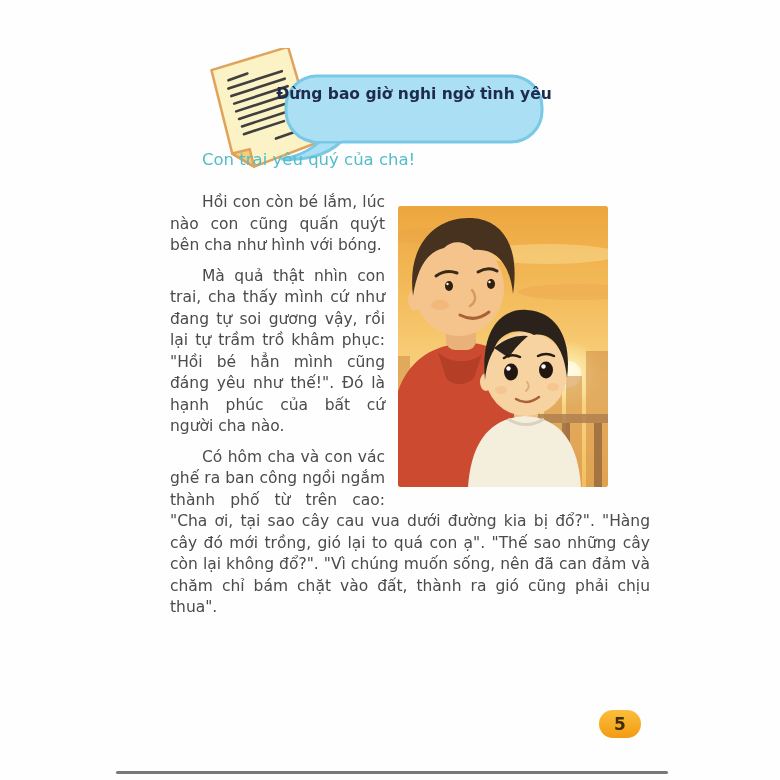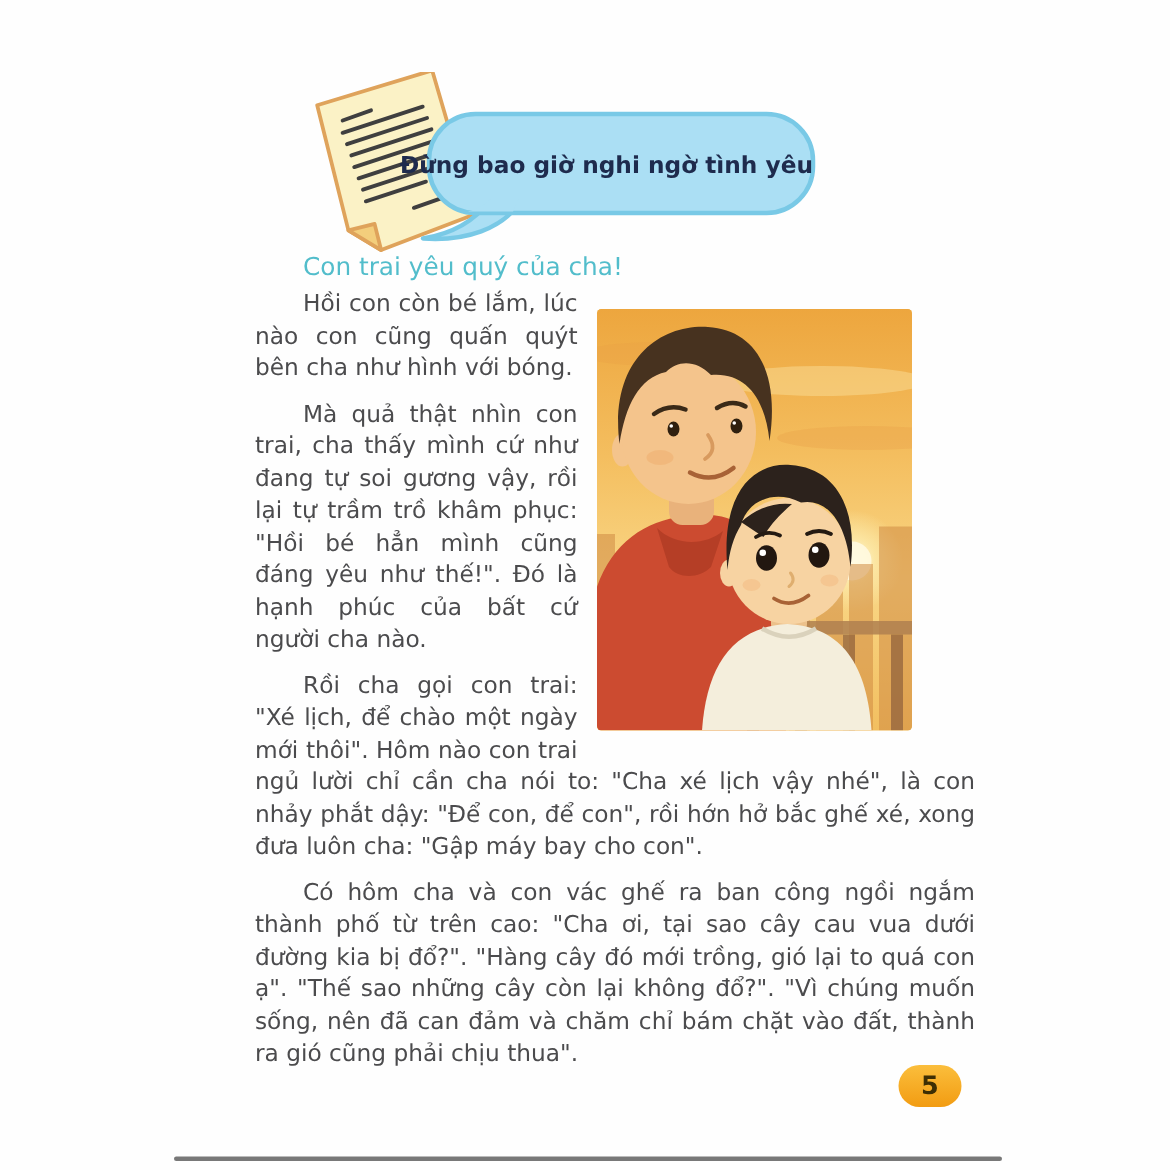--- a/index.html
+++ b/index.html
@@ -5,27 +5,27 @@
   html,body{margin:0;padding:0;background:#ffffff;}
   .page{
     position:relative;width:780px;height:780px;background:#fefefe;
     font-family:"DejaVu Sans","Liberation Sans",sans-serif;overflow:hidden;
   }
   
   .note-icon{position:absolute;left:198px;top:48px;width:132px;height:126px;}
   .bubble-svg{position:absolute;left:278px;top:72px;width:280px;height:92px;}
   .bubble-text{
     position:absolute;left:286px;top:82px;width:256px;height:56px;
-    display:flex;flex-direction:column;justify-content:center;align-items:flex-end;
+    display:flex;justify-content:center;align-items:flex-start;
     color:#1e2b4d;font-weight:bold;font-size:15.5px;line-height:24px;
     text-align:center;white-space:nowrap;
   }
   
   .greeting{
-    position:absolute;left:170px;top:168px;width:480px;
+    position:absolute;left:170px;top:150px;width:480px;
     color:#52bdcb;font-size:16.5px;text-indent:32px;
   }
   .letter-body{
     position:absolute;left:170px;top:192px;width:480px;
     color:#4b4b4d;font-size:15.5px;line-height:21.5px;text-align:justify;
   }
   .letter-body p{margin:0 0 9px 0;text-indent:32px;}
   figure.illustration{
     float:right;width:210px;height:281px;margin:14px 42px 10px 13px;
     border-radius:3px;overflow:hidden;background:#f4c468;
@@ -149,21 +149,20 @@
           <path d="M129,176 Q133,181 128,185" stroke="#dfae6f" stroke-width="2" fill="none" stroke-linecap="round"></path>
           <path d="M118,193 Q129,200 141,191" stroke="#a86236" stroke-width="2.5" fill="none" stroke-linecap="round"></path>
           <ellipse cx="103" cy="184" rx="6" ry="4" fill="#f3be85" opacity="0.6"></ellipse>
           <ellipse cx="155" cy="181" rx="6" ry="4" fill="#f3be85" opacity="0.6"></ellipse>
         </g>
       </svg>
     </figure>
     <div>
         <p>Hồi con còn bé lắm, lúc nào con cũng quấn quýt bên cha như hình với bóng.</p>
         <p>Mà quả thật nhìn con trai, cha thấy mình cứ như đang tự soi gương vậy, rồi lại tự trầm trồ khâm phục: "Hồi bé hẳn mình cũng đáng yêu như thế!". Đó là hạnh phúc của bất cứ người cha nào.</p>
-        <p>Rồi cha gọi con trai: "Xé lịch, để chào một ngày mới thôi". Hôm nào con trai ngủ lười chỉ cần cha nói to: "Cha xé lịch vậy nhé", là con nhảy phắt dậy: "Để con, để con", rồi hớn hở bắc ghế xé, xong đưa luôn cha: "Gập máy bay cho con".</p>
         <p>Có hôm cha và con vác ghế ra ban công ngồi ngắm thành phố từ trên cao: "Cha ơi, tại sao cây cau vua dưới đường kia bị đổ?". "Hàng cây đó mới trồng, gió lại to quá con ạ". "Thế sao những cây còn lại không đổ?". "Vì chúng muốn sống, nên đã can đảm và chăm chỉ bám chặt vào đất, thành ra gió cũng phải chịu thua".</p>
       </div>
   </div>
 
   <div class="page-pill">
     <span>5</span>
   </div>
 
   <div class="bottom-rule"></div>
 

